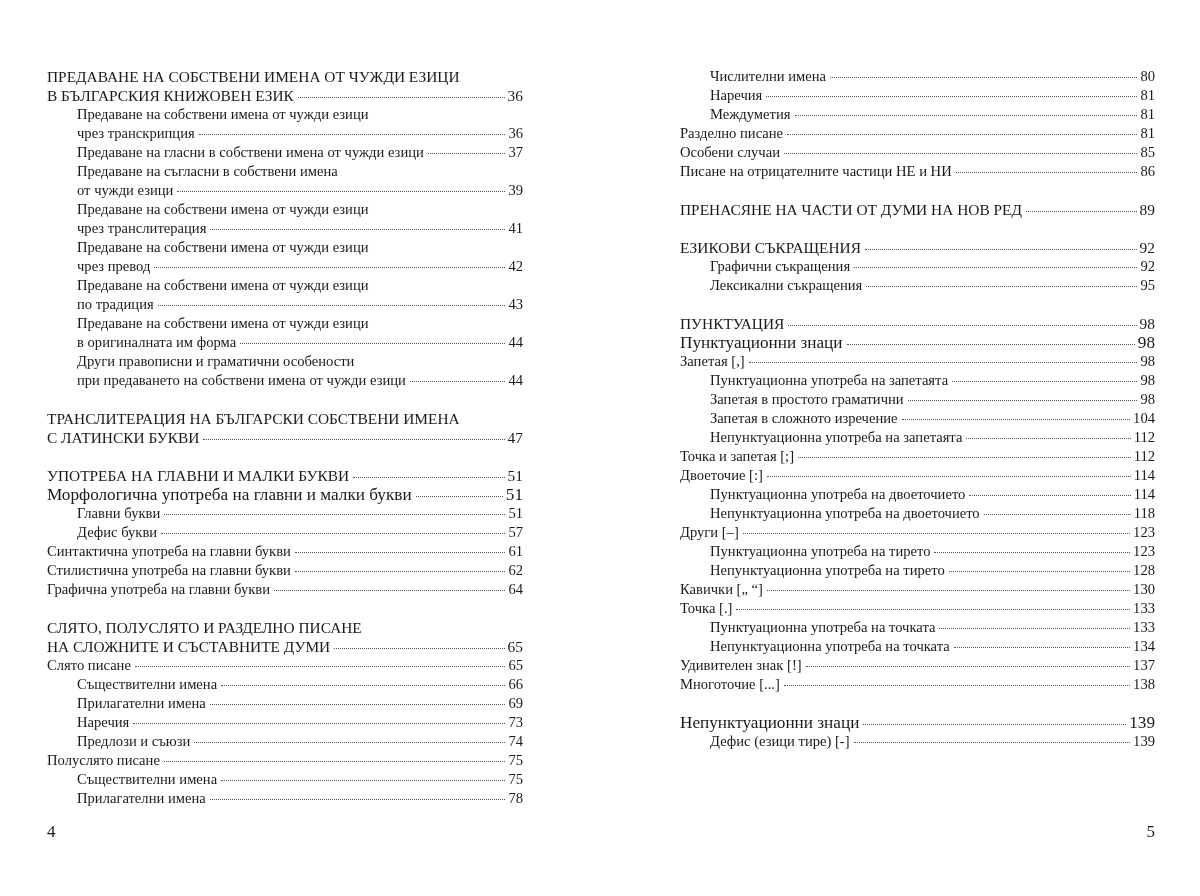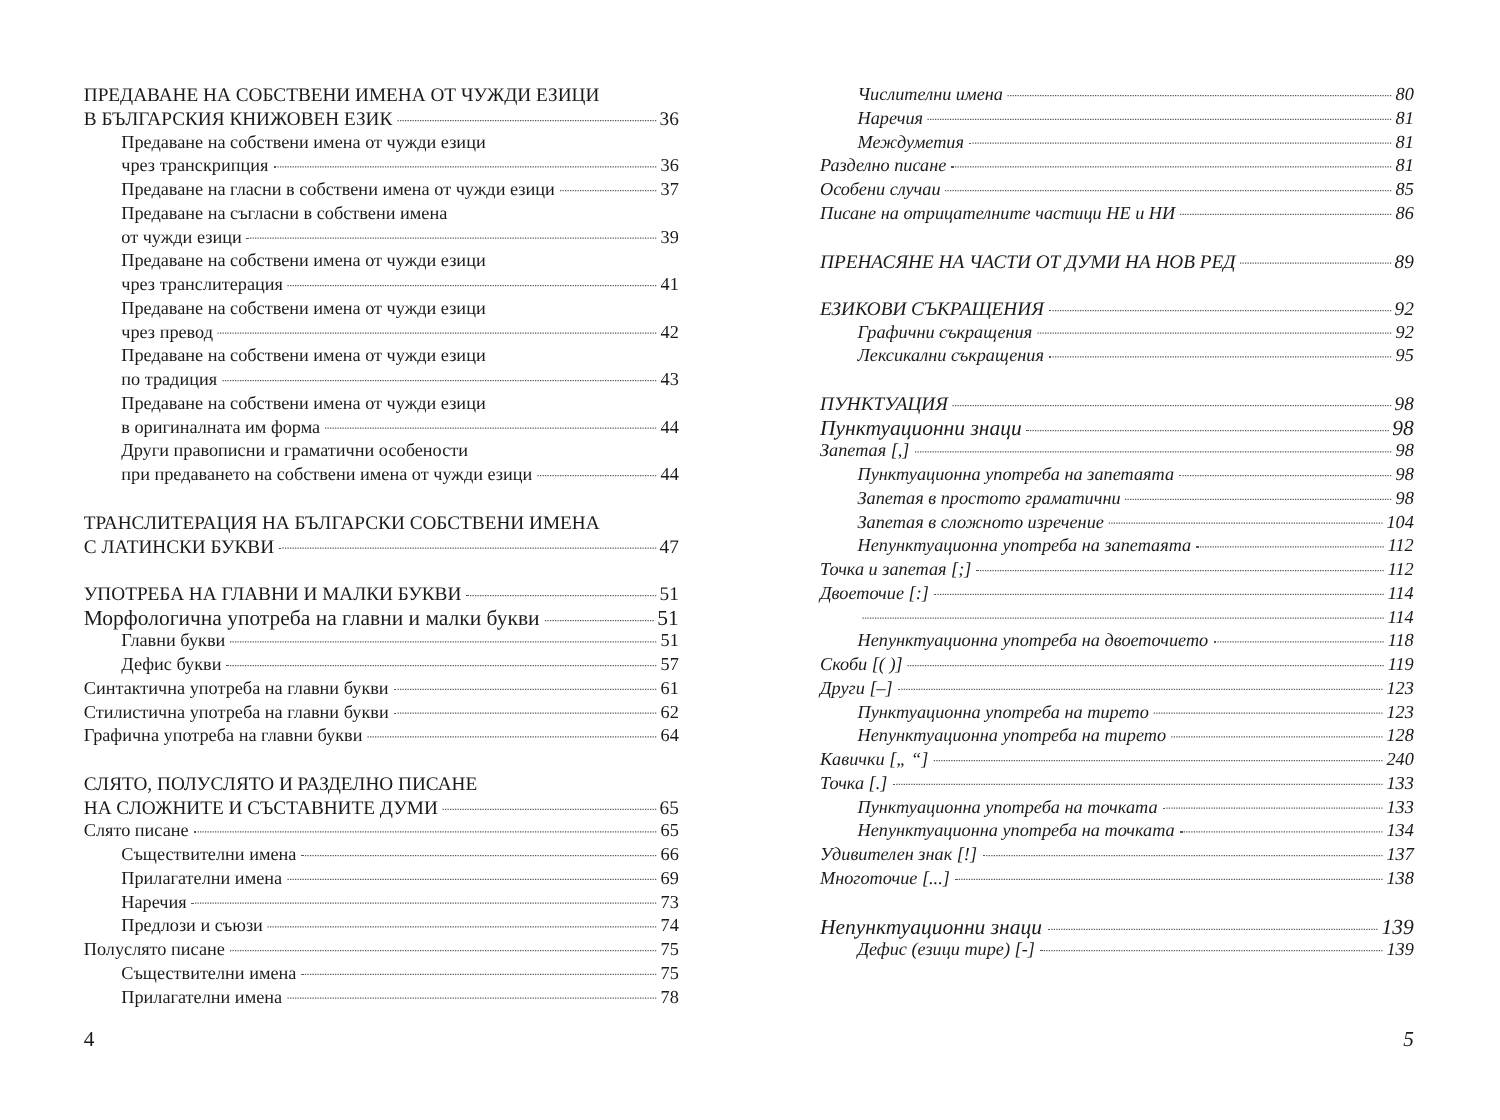--- a/index.html
+++ b/index.html
@@ -2,22 +2,22 @@
 <html><head>
 <meta charset="utf-8">
 <style>
   html, body { margin: 0; padding: 0; background: #ffffff; }
   body {
     width: 1200px; height: 896px; position: relative; overflow: hidden;
     font-family: "Liberation Serif", "DejaVu Serif", serif;
     color: #1a1a1a;
   }
   .page { position: absolute; top: 0; height: 896px; }
-  .page.left { left: 67px; width: 476px; }
-  .page.right { left: 656px; width: 475px; font-style: italic; }
+  .page.left { left: 47px; width: 476px; }
+  .page.right { left: 680px; width: 475px; }
   .toc { position: absolute; left: 0; right: 0; top: 67px; }
   .row {
     display: flex; align-items: baseline;
     font-size: 14.6px; line-height: 19px; height: 19px;
     white-space: nowrap;
   }
   .row.cap { font-size: 15.4px; }
   .row.big { font-size: 17.2px; }
   .row.ind { padding-left: 30px; }
   .row .t { flex: 0 0 auto; }
@@ -311,52 +311,48 @@
         <span class="t">Точка и запетая [;]</span>
         <span class="lead"></span>
         <span class="p">112</span>
       </div>
       <div class="row">
         <span class="t">Двоеточие [:]</span>
         <span class="lead"></span>
         <span class="p">114</span>
       </div>
       <div class="row ind">
+        <span class="t">Пунктуационна употреба на двоеточието</span>
         <span class="lead"></span>
         <span class="p">114</span>
       </div>
       <div class="row ind">
         <span class="t">Непунктуационна употреба на двоеточието</span>
         <span class="lead"></span>
         <span class="p">118</span>
       </div>
       <div class="row">
-        <span class="t">Скоби [( )]</span>
-        <span class="lead"></span>
-        <span class="p">119</span>
-      </div>
-      <div class="row">
         <span class="t">Други [–]</span>
         <span class="lead"></span>
         <span class="p">123</span>
       </div>
       <div class="row ind">
         <span class="t">Пунктуационна употреба на тирето</span>
         <span class="lead"></span>
         <span class="p">123</span>
       </div>
       <div class="row ind">
         <span class="t">Непунктуационна употреба на тирето</span>
         <span class="lead"></span>
         <span class="p">128</span>
       </div>
       <div class="row">
         <span class="t">Кавички [„ “]</span>
         <span class="lead"></span>
-        <span class="p">240</span>
+        <span class="p">130</span>
       </div>
       <div class="row">
         <span class="t">Точка [.]</span>
         <span class="lead"></span>
         <span class="p">133</span>
       </div>
       <div class="row ind">
         <span class="t">Пунктуационна употреба на точката</span>
         <span class="lead"></span>
         <span class="p">133</span>

